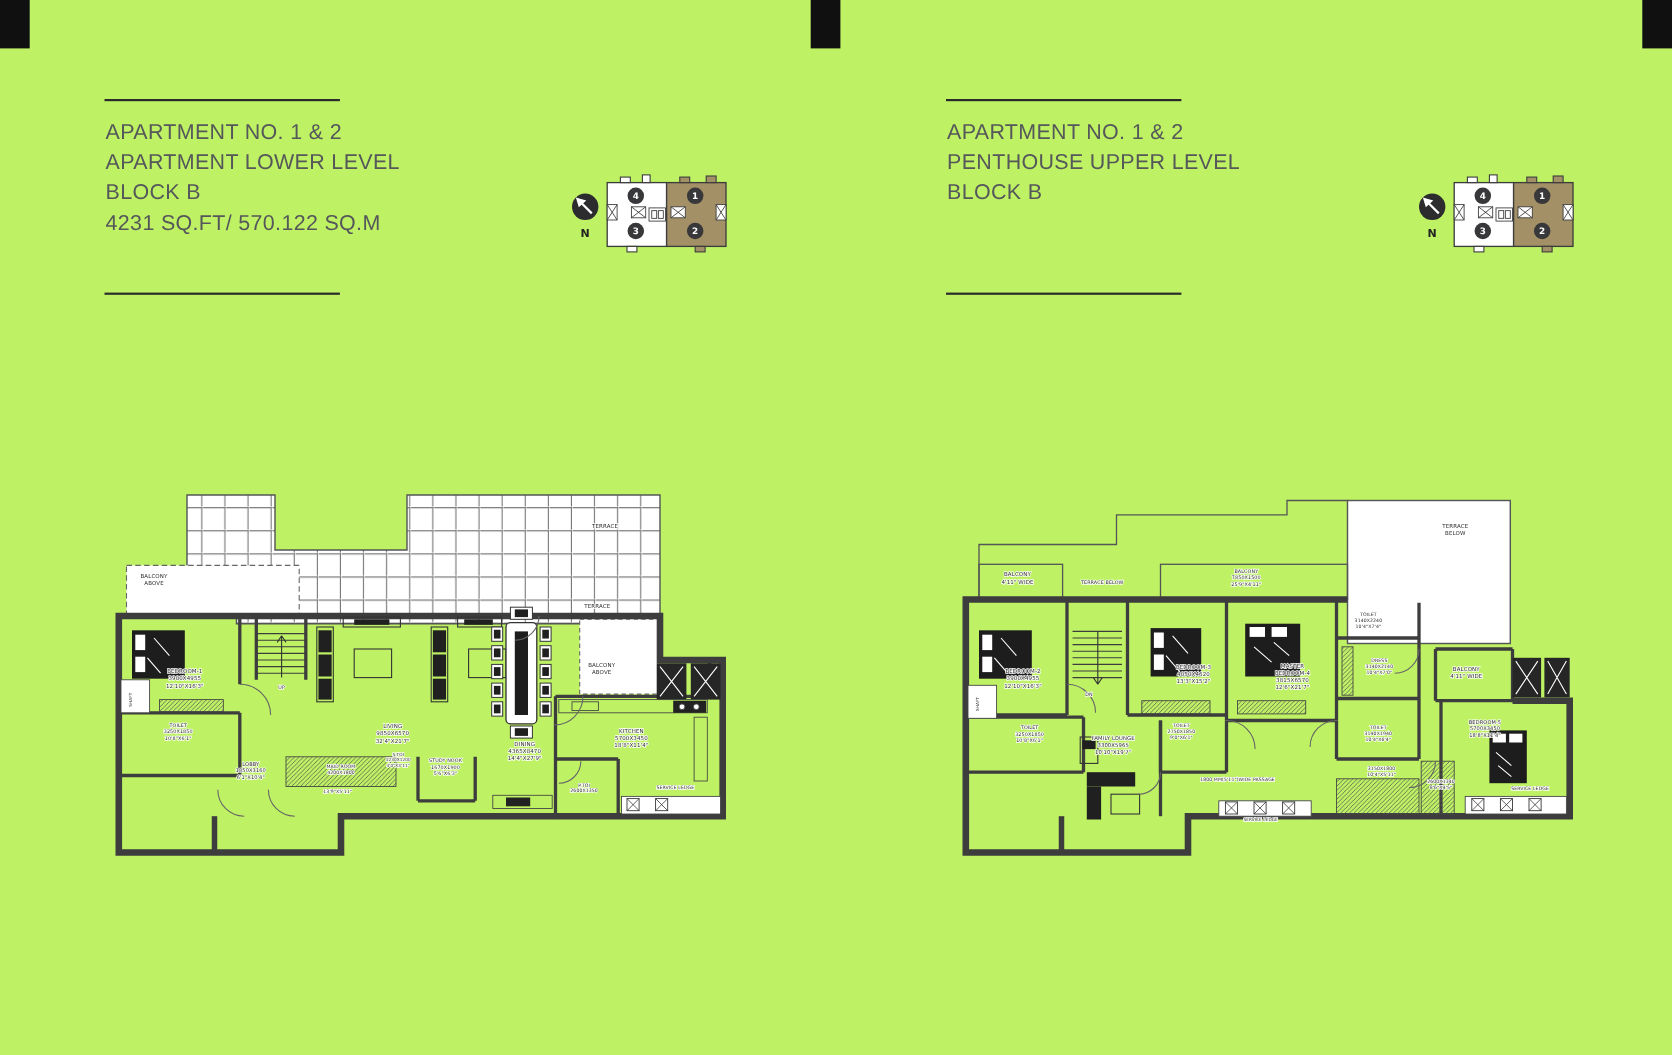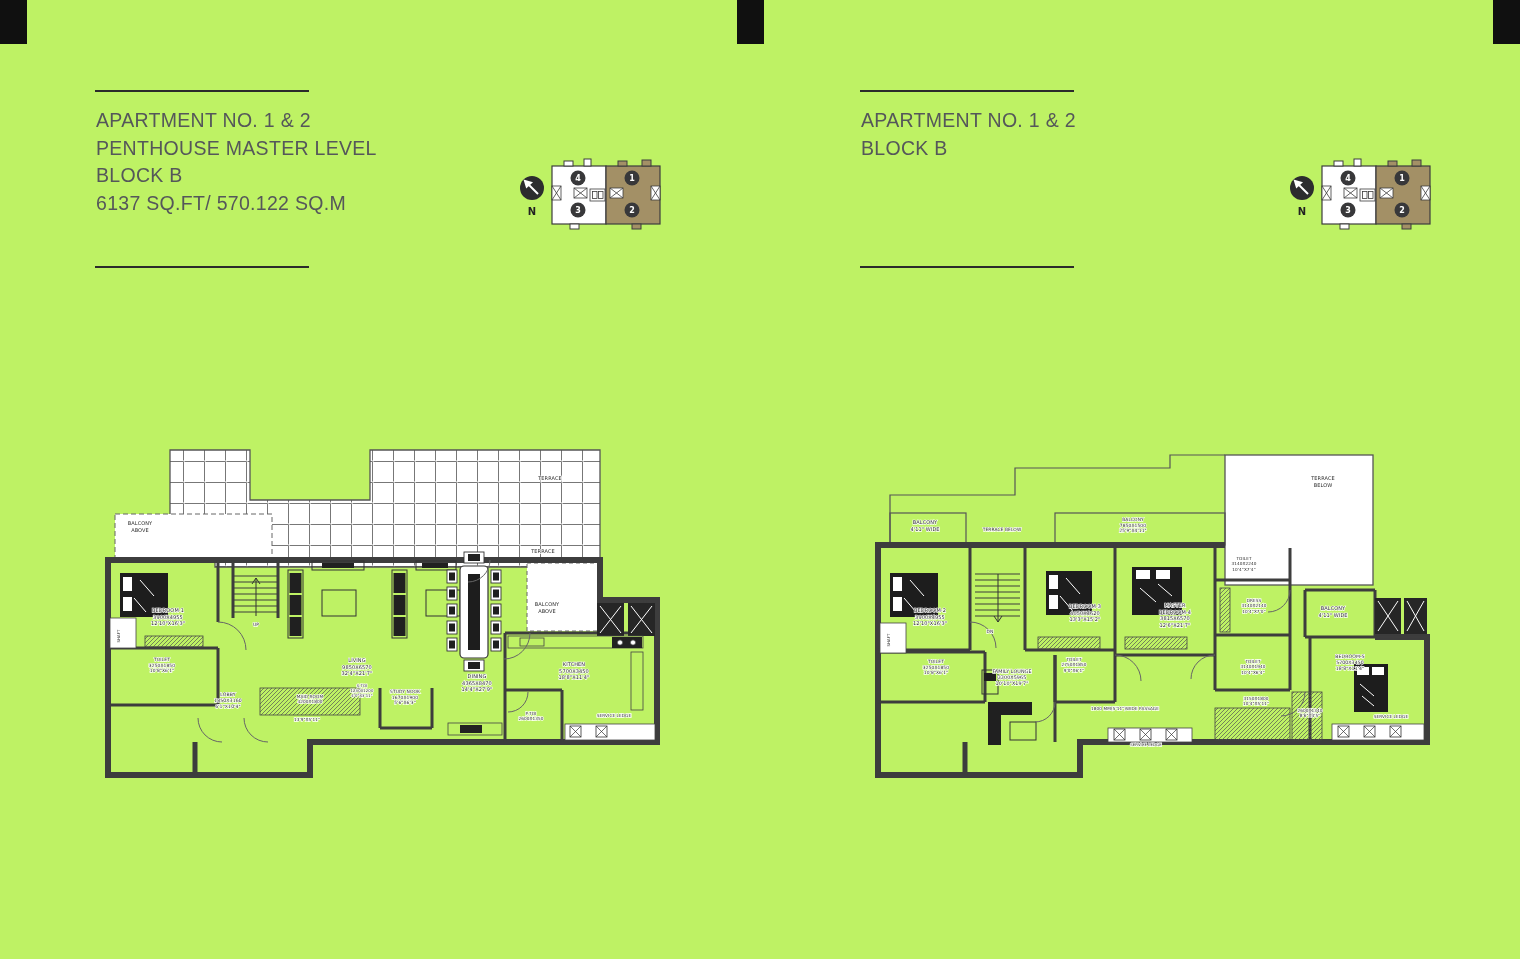--- a/index.html
+++ b/index.html
@@ -27,23 +27,23 @@
 
 <div id="stage">
 
   <div class="mark" style="left:0"></div>
   <div class="mark" style="left:737px"></div>
   <div class="mark" style="left:1493px"></div>
 
   <div class="rule" style="left:95px;top:90px"></div>
   <div class="title-text" style="left:96px;top:107px">
     <div>APARTMENT NO. 1 &amp; 2</div>
-    <div>PENTHOUSE MASTER LEVEL</div>
+    <div>APARTMENT LOWER LEVEL</div>
     <div>BLOCK B</div>
-    <div>6137 SQ.FT/ 570.122 SQ.M</div>
+    <div>4231 SQ.FT/ 570.122 SQ.M</div>
   </div>
   <div class="rule" style="left:95px;top:266px"></div>
 
   <svg style="left:518px;top:148px" width="150" height="90" viewBox="0 0 150 90">
     <g>
       <circle cx="14" cy="40" r="12" fill="#2c2c2e"></circle>
       <path d="M20,46 L11,37" stroke="#fff" stroke-width="2"></path>
       <path d="M5.5,31.5 L15,34.2 L8.2,40.5 Z" fill="#fff"></path>
       <text class="north-n" x="14" y="67">N</text>
     </g>
@@ -224,20 +224,21 @@
         <text x="474" y="226" font-size="5" class="plan-label"><tspan x="474" dy="0">KITCHEN</tspan><tspan x="474" dy="6.5">5700X3450</tspan><tspan x="474" dy="6.5">18'8"X11'4"</tspan></text>
         <text x="447" y="166" font-size="5" class="plan-label"><tspan x="447" dy="0">BALCONY</tspan><tspan x="447" dy="6.5">ABOVE</tspan></text>
         <text x="431" y="275" font-size="4.2" class="plan-label"><tspan x="431" dy="0">P.TOI</tspan><tspan x="431" dy="5.460000000000001">2600X1350</tspan></text>
         <text x="514" y="277" font-size="4.2" class="plan-label"><tspan x="514" dy="0">SERVICE LEDGE</tspan></text>
       </g>
   </svg>
 
   <div class="rule" style="left:860px;top:90px"></div>
   <div class="title-text" style="left:861px;top:107px">
     <div>APARTMENT NO. 1 &amp; 2</div>
+    <div>PENTHOUSE UPPER LEVEL</div>
     <div>BLOCK B</div>
   </div>
   <div class="rule" style="left:860px;top:266px"></div>
 
   <svg style="left:1288px;top:148px" width="150" height="90" viewBox="0 0 150 90">
     <g>
       <circle cx="14" cy="40" r="12" fill="#2c2c2e"></circle>
       <path d="M20,46 L11,37" stroke="#fff" stroke-width="2"></path>
       <path d="M5.5,31.5 L15,34.2 L8.2,40.5 Z" fill="#fff"></path>
       <text class="north-n" x="14" y="67">N</text>

